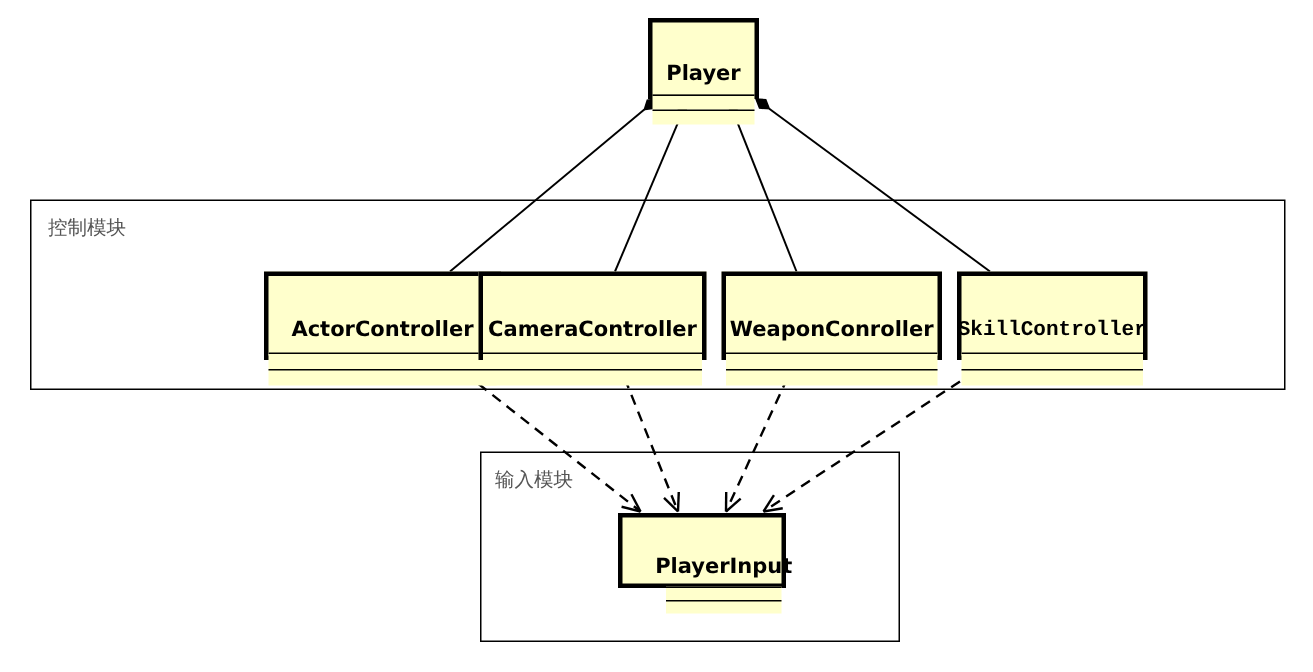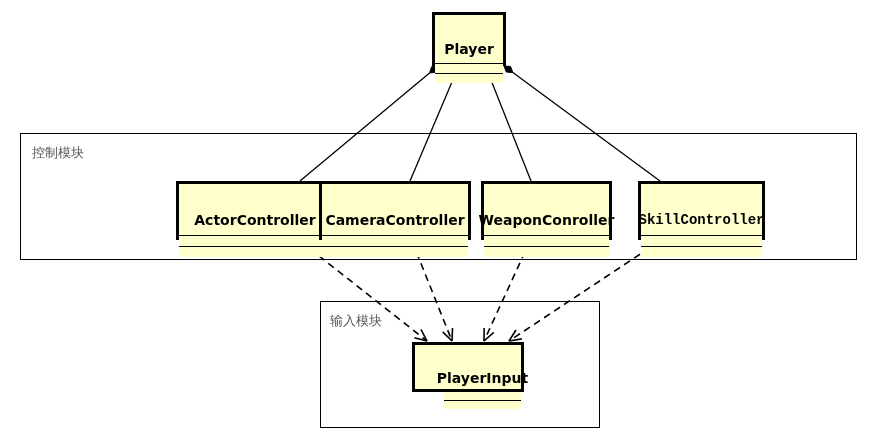--- a/index.html
+++ b/index.html
@@ -126,21 +126,21 @@
     <div class="uml-compartment" style="height: 11px;"></div>
     <div class="uml-compartment" style="height: 11px;"></div>
   </div>
 
   <div class="uml-class" id="cls-camera" style="left: 319px; top: 181px; width: 152px; height: 59px;">
     <div class="uml-name" style="height: 31px;">CameraController</div>
     <div class="uml-compartment" style="height: 11px;"></div>
     <div class="uml-compartment" style="height: 11px;"></div>
   </div>
 
-  <div class="uml-class" id="cls-weapon" style="left: 481px; top: 181px; width: 131px; height: 59px;">
+  <div class="uml-class" id="cls-weapon" style="left: 481px; top: 181px; width: 147px; height: 59px;">
     <div class="uml-name" style="height: 31px;">WeaponConroller</div>
     <div class="uml-compartment" style="height: 11px;"></div>
     <div class="uml-compartment" style="height: 11px;"></div>
   </div>
 
   <div class="uml-class" id="cls-skill" style="left: 638px; top: 181px; width: 127px; height: 59px;">
     <div class="uml-name" style="height: 31px; font-family: Liberation Mono, monospace;">SkillController</div>
     <div class="uml-compartment" style="height: 11px;"></div>
     <div class="uml-compartment" style="height: 11px;"></div>
   </div>

